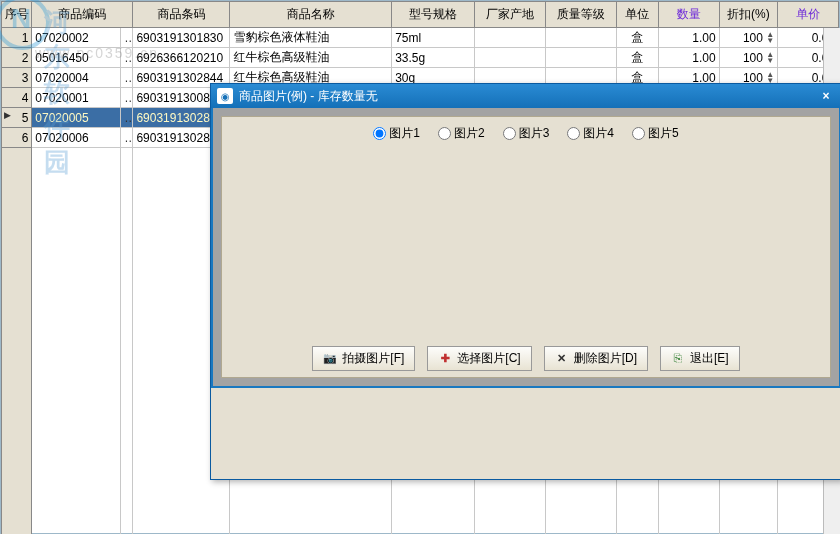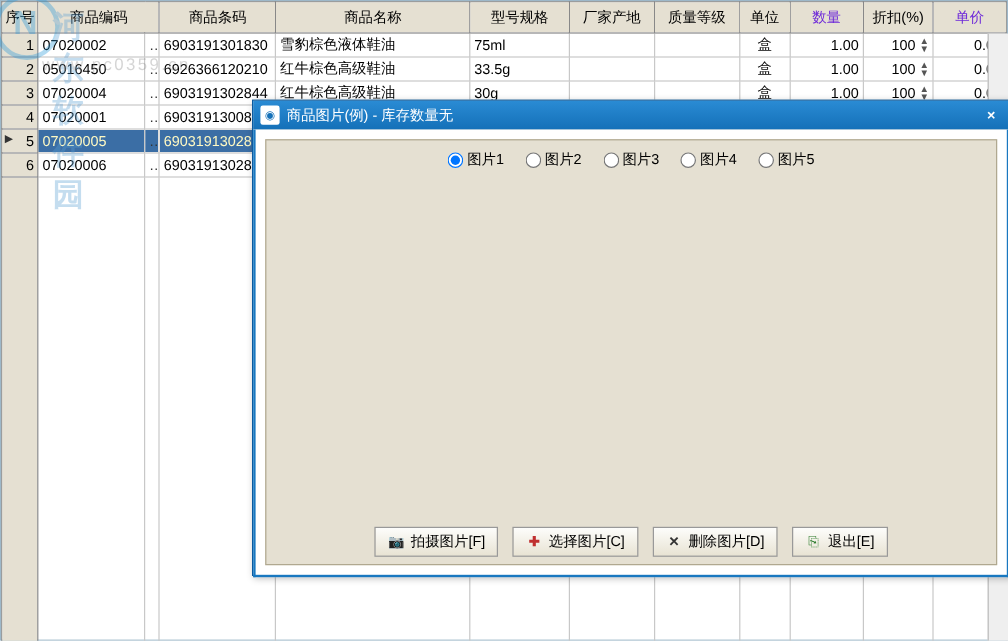--- a/index.html
+++ b/index.html
@@ -24,21 +24,21 @@
 .spin { display: inline-block; width: 8px; vertical-align: middle; font-size: 8px; line-height: 6px; color: #555; }
 .spin::before { content: "▲"; display: block; }
 .spin::after { content: "▼"; display: block; }
 .emptyrows td { border-bottom: none; border-top: none; height: 390px; vertical-align: top; }
 
 .dialog { position: absolute; top: 83px; left: 210px; width: 632px; height: 397px; background: #e5e0d2; border: 1px solid #0a5aa0; box-shadow: 2px 2px 6px rgba(0,0,0,.3); z-index: 10; }
 .dialog .titlebar { background: linear-gradient(#2a8bd4, #1470b8); height: 24px; color: #fff; display: flex; align-items: center; padding: 0 6px; }
 .dialog .titlebar .ticon { width: 16px; height: 16px; background: #fff; border-radius: 2px; margin-right: 6px; display: flex; align-items: center; justify-content: center; color: #1470b8; font-size: 10px; }
 .dialog .titlebar .ttext { flex: 1; }
 .dialog .titlebar .close { width: 18px; height: 16px; display: flex; align-items: center; justify-content: center; cursor: pointer; font-weight: bold; }
-.dialog .body { border: 2px solid #1978c0; border-top: none; height: 373px; background: #ffffff; padding: 8px; }
+.dialog .body { border: 2px solid #1978c0; border-top: none; height: 280px; background: #a3a3a3; padding: 8px; }
 .dialog .inner { border: 1px solid #b0a890; background: #e5e0d2; height: 100%; position: relative; }
 .radios { display: flex; justify-content: center; gap: 18px; padding: 8px 0; }
 .radios label { display: inline-flex; align-items: center; gap: 3px; cursor: pointer; }
 .radios input { cursor: pointer; }
 .imgarea { position: absolute; top: 34px; left: 8px; right: 8px; bottom: 40px; display: flex; align-items: center; justify-content: center; color: #333; }
 .btnrow { position: absolute; bottom: 6px; left: 0; right: 0; display: flex; justify-content: center; gap: 12px; }
 .btn { background: linear-gradient(#fdfdfb, #e8e3d3); border: 1px solid #999; padding: 3px 10px; display: inline-flex; align-items: center; gap: 5px; cursor: pointer; font-size: 12px; font-family: inherit; }
 .btn .bi { width: 14px; height: 14px; display: inline-flex; align-items: center; justify-content: center; font-size: 11px; }
 .bi-cam { color: #d08020; }
 .bi-add { color: #c03030; font-weight: bold; }

